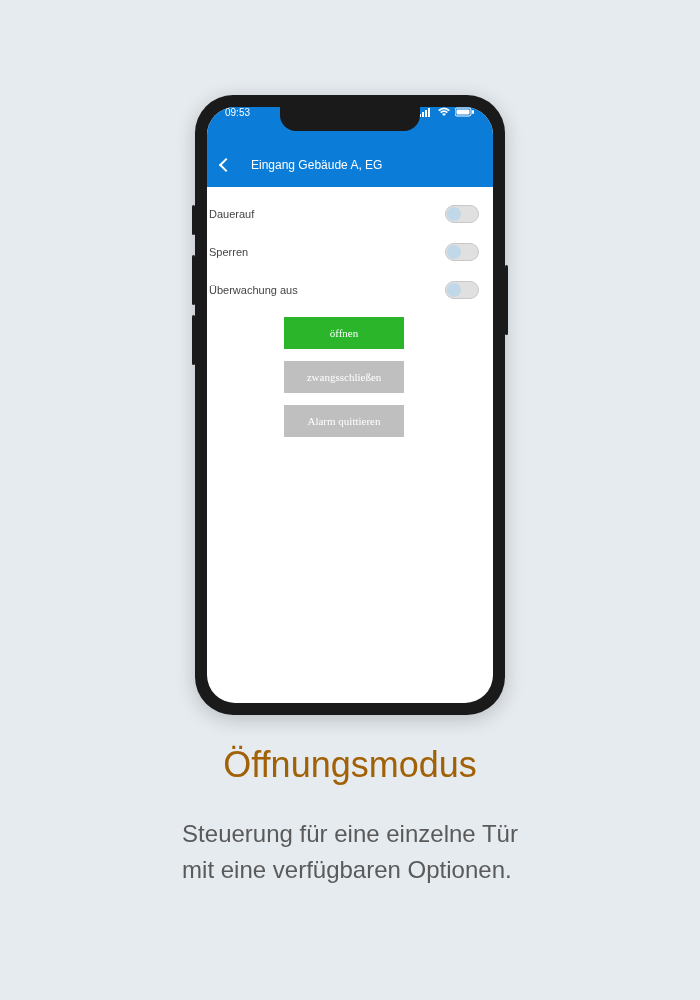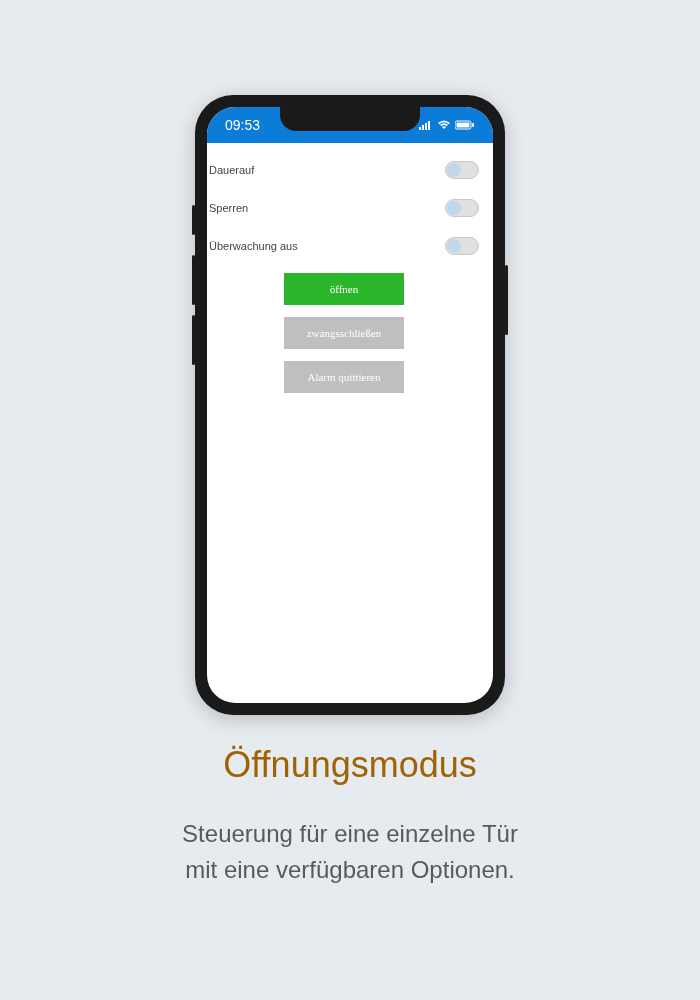--- a/index.html
+++ b/index.html
@@ -48,24 +48,24 @@
       height: 24px;
       background: #1a1a1a;
       border-radius: 0 0 16px 16px;
       z-index: 10;
     }
     .status-bar {
       height: 36px;
       background: #0b7cd7;
       display: flex;
       justify-content: space-between;
-      align-items: center;
+      align-items: flex-start;
       padding: 0 18px;
       color: #fff;
-      font-size: 14px;
+      font-size: 10px;
       font-weight: 500;
     }
     .status-icons {
       display: flex;
       gap: 4px;
       align-items: center;
     }
     .app-header {
       height: 44px;
       background: #0b7cd7;
@@ -133,21 +133,21 @@
     .caption-title {
       margin-top: 29px;
       font-size: 36px;
       color: #a16207;
       font-weight: 400;
     }
     .caption-sub {
       margin-top: 30px;
       font-size: 24px;
       color: #5a5a5a;
-      text-align: center;
+      text-align: left;
       line-height: 1.5;
       font-weight: 300;
     }
   </style>
 </head>
 <body>
 
 <div class="phone-frame">
   <div class="phone-side-btn btn-left-1"></div>
   <div class="phone-side-btn btn-left-2"></div>
@@ -169,20 +169,24 @@
             <path d="M7 9 L5 7 Q7 5.5 9 7 Z M3 5 Q7 1.5 11 5 L9.5 6.2 Q7 4 4.5 6.2 Z M1 3 Q7 -2 13 3 L11.5 4.2 Q7 0.5 2.5 4.2 Z" fill="#fff"></path>
           </svg>
         <svg width="20" height="10" viewBox="0 0 20 10">
             <rect x="0" y="1" width="16" height="8" rx="2" fill="none" stroke="#fff" stroke-width="1"></rect>
             <rect x="1.5" y="2.5" width="13" height="5" rx="1" fill="#fff"></rect>
             <rect x="17" y="3" width="2" height="4" rx="1" fill="#fff"></rect>
           </svg>
       </div>
     </div>
 
+    <div class="app-header">
+      <div class="back-chevron"></div>
+      <span>Eingang Gebäude A, EG</span>
+    </div>
 
     <div class="settings-list">
       <div class="setting-row">
         <span>Dauerauf</span>
         <div class="toggle"></div>
       </div>
       <div class="setting-row">
         <span>Sperren</span>
         <div class="toggle"></div>
       </div>

